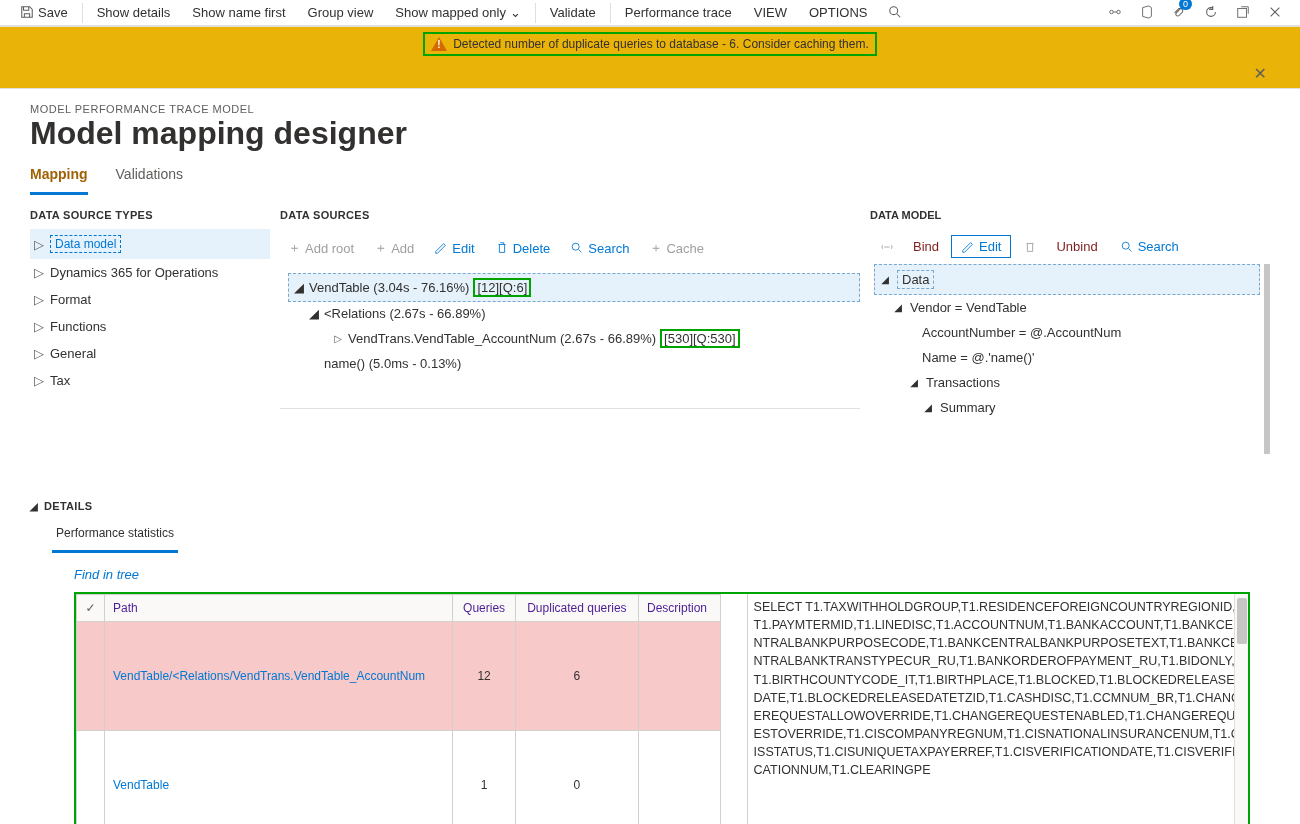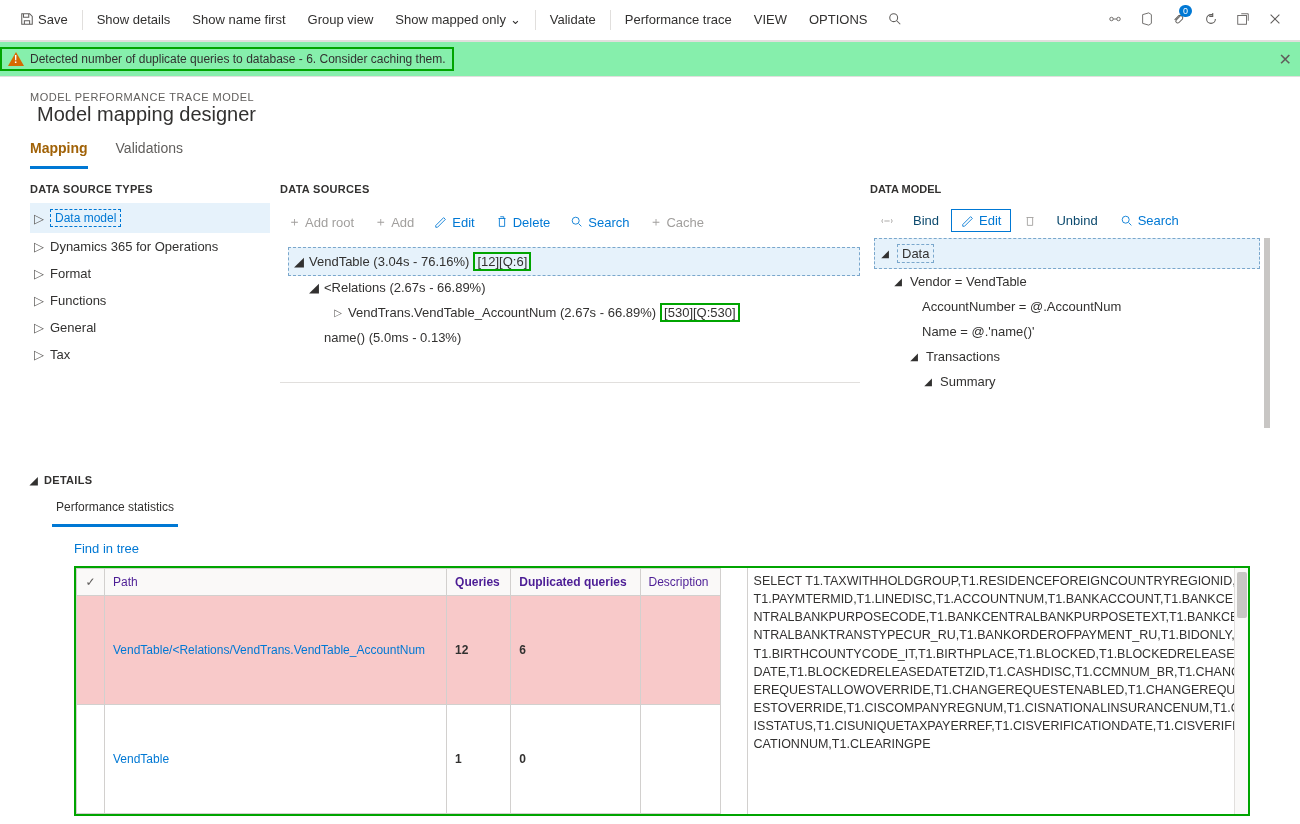--- a/index.html
+++ b/index.html
@@ -1,37 +1,37 @@
 <!DOCTYPE html>
 <html><head>
 <meta charset="utf-8">
 <style>
   * { box-sizing: border-box; font-family: "Segoe UI", Arial, sans-serif; }
   body { margin: 0; padding: 0; font-size: 13px; color: #323130; background: #fff; }
 
   
-  .toolbar { display: flex; align-items: center; height: 41px; padding: 0 10px; border-bottom: 1px solid #e1dfdd; gap: 2px; }
+  .toolbar { display: flex; align-items: center; height: 26px; padding: 0 10px; border-bottom: 1px solid #e1dfdd; gap: 2px; }
   .toolbar .tbtn { padding: 0 10px; line-height: 34px; cursor: pointer; color: #323130; }
   .toolbar .sep { width: 1px; height: 20px; background: #e1dfdd; margin: 0 2px; }
   .toolbar .save-icon { margin-right: 4px; }
   .toolbar .chev { margin-left: 4px; }
   .toolbar .spacer { flex: 1; }
   .toolbar .icon-btn { width: 30px; text-align: center; cursor: pointer; line-height: 34px; position: relative; }
   .badge { position: absolute; top: 2px; right: 2px; background: #0078d4; color: #fff; border-radius: 8px; font-size: 9px; padding: 0 4px; line-height: 12px; }
 
   
-  .warn-bar { background: #86efac; border-top: 1px solid #e1dfdd; border-bottom: 1px solid #e1dfdd; padding: 5px 0; display: flex; align-items: center; gap: 8px; font-size: 12px; }
+  .warn-bar { background: #eab308; border-top: 1px solid #e1dfdd; border-bottom: 1px solid #e1dfdd; padding: 5px 25px; display: flex; align-items: center; gap: 8px; font-size: 12px; flex-direction: column; }
   .warn-bar .hl { border: 2px solid #00a400; padding: 3px 6px; display: flex; align-items: center; gap: 6px; }
   .warn-bar .close { margin-left: auto; cursor: pointer; color: #605e5c; font-size: 16px; padding: 0 8px; }
   .tri-warn { display: inline-block; width: 0; height: 0; border-left: 8px solid transparent; border-right: 8px solid transparent; border-bottom: 14px solid #d56900; position: relative; }
   .tri-warn::after { content: "!"; position: absolute; left: -2px; top: 2px; font-size: 10px; color: #fff; font-weight: bold; }
 
   
   .crumbs { padding: 14px 30px 0 30px; font-size: 11px; letter-spacing: .5px; color: #605e5c; }
-  .page-title { padding: 0 30px 8px 30px; font-size: 20px; font-weight: 400; margin-left: 7px; }
+  .page-title { padding: 0 30px 8px 30px; font-size: 32px; font-weight: 700; }
 
   
   .tabs { padding: 0 30px; display: flex; gap: 28px; border-bottom: 0; }
   .tab { padding: 6px 0 10px 0; color: #605e5c; cursor: pointer; font-size: 14px; }
   .tab.active { color: #a16207; border-bottom: 3px solid #0078d4; font-weight: 600; }
 
   
   .cols { display: flex; padding: 14px 30px 0 30px; gap: 10px; }
   .col-h { font-size: 11px; font-weight: 700; letter-spacing: .3px; color: #323130; padding-bottom: 8px; }
   .col1 { width: 240px; }
@@ -54,39 +54,39 @@
   .ds-row.sel { background: #e6f2fb; border: 1px dashed #7aa7cc; }
   .ds-row .chev { color: #323130; width: 12px; text-align: center; cursor: pointer; }
   .ds-row .chev.small { color: #605e5c; font-size: 10px; }
   .ds-row .hl { border: 2px solid #00a400; padding: 0 2px; }
   .indent-1 { margin-left: 24px; }
   .indent-2 { margin-left: 48px; }
 
   .dm-header { font-size: 11px; font-weight: 700; padding-bottom: 8px; }
   .dm-toolbar { display: flex; gap: 2px; align-items: center; padding: 6px 0; }
   .dm-toolbar .btn { display: flex; align-items: center; gap: 4px; padding: 4px 10px; cursor: pointer; color: #0078d4; }
-  .dm-toolbar .btn.disabled { color: #0c4a6e; gap: 19px; }
+  .dm-toolbar .btn.disabled { color: #7f1d1d; gap: 19px; }
   .dm-toolbar .btn.sel { border: 1px solid #0078d4; padding: 3px 9px; }
   .dm-tree { border-right: 6px solid #c8c6c4; padding-right: 4px; min-height: 190px; }
   .dm-row { padding: 5px 4px; display: flex; align-items: center; gap: 6px; cursor: pointer; }
   .dm-row.sel { background: #e6f2fb; border: 1px dashed #7aa7cc; }
   .dm-row .chevb { font-size: 10px; width: 12px; text-align: center; color: #323130; }
 
   
   .details-wrap { padding: 46px 30px 0 30px; }
   .details-hdr { display: flex; align-items: center; gap: 6px; font-size: 11px; font-weight: 700; letter-spacing: .3px; padding-bottom: 8px; cursor: pointer; }
   .details-hdr .chevb { font-size: 10px; color: #323130; }
   .perf-tab { display: inline-block; padding: 6px 4px 10px 4px; font-size: 12px; color: #323130; border-bottom: 3px solid #0078d4; margin-left: 22px; font-weight: 400; }
-  .find-link { margin: 14px 0 10px 44px; color: #0078d4; font-size: 13px; cursor: pointer; }
+  .find-link { margin: 14px 0 10px 44px; color: #0078d4; font-size: 13px; cursor: pointer; font-style: italic; }
 
   .big-hl { border: 2px solid #00a400; margin: 0 20px 0 44px; display: flex; gap: 8px; height: 250px; }
   .perf-table { width: 55%; border-collapse: collapse; font-size: 12px; }
   .perf-table th, .perf-table td { border: 1px solid #d2d0ce; padding: 6px 8px; text-align: left; }
   .perf-table th { background: #faf9f8; font-weight: 400; color: #4c1d95; }
-  .perf-table th.r, .perf-table td.r { text-align: left; font-weight: bold; }
+  .perf-table th.r, .perf-table td.r { text-align: center; }
   .perf-table tr.red td { background: #f8c9c9; }
   .perf-table td.link { color: #0078d4; cursor: pointer; margin-left: 40px; }
   .perf-table th.chk, .perf-table td.chk { width: 28px; text-align: center; color: #605e5c; }
 
   .sql-pane { flex: 1; font-size: 12.5px; line-height: 1.45; padding: 4px 6px; overflow: hidden; word-break: break-all; border: 0; background: #fff; position: relative; border-left: 1px solid #d2d0ce; }
   .sql-pane .scroll { position: absolute; right: 0; top: 0; width: 14px; height: 100%; background: #faf9f8; border-left: 1px solid #e1dfdd; }
   .sql-pane .thumb { position: absolute; right: 1px; top: 4px; width: 10px; height: 46px; background: #c8c6c4; border-radius: 2px; }
 
   svg.icon { width: 14px; height: 14px; vertical-align: -2px; }
 </style>

